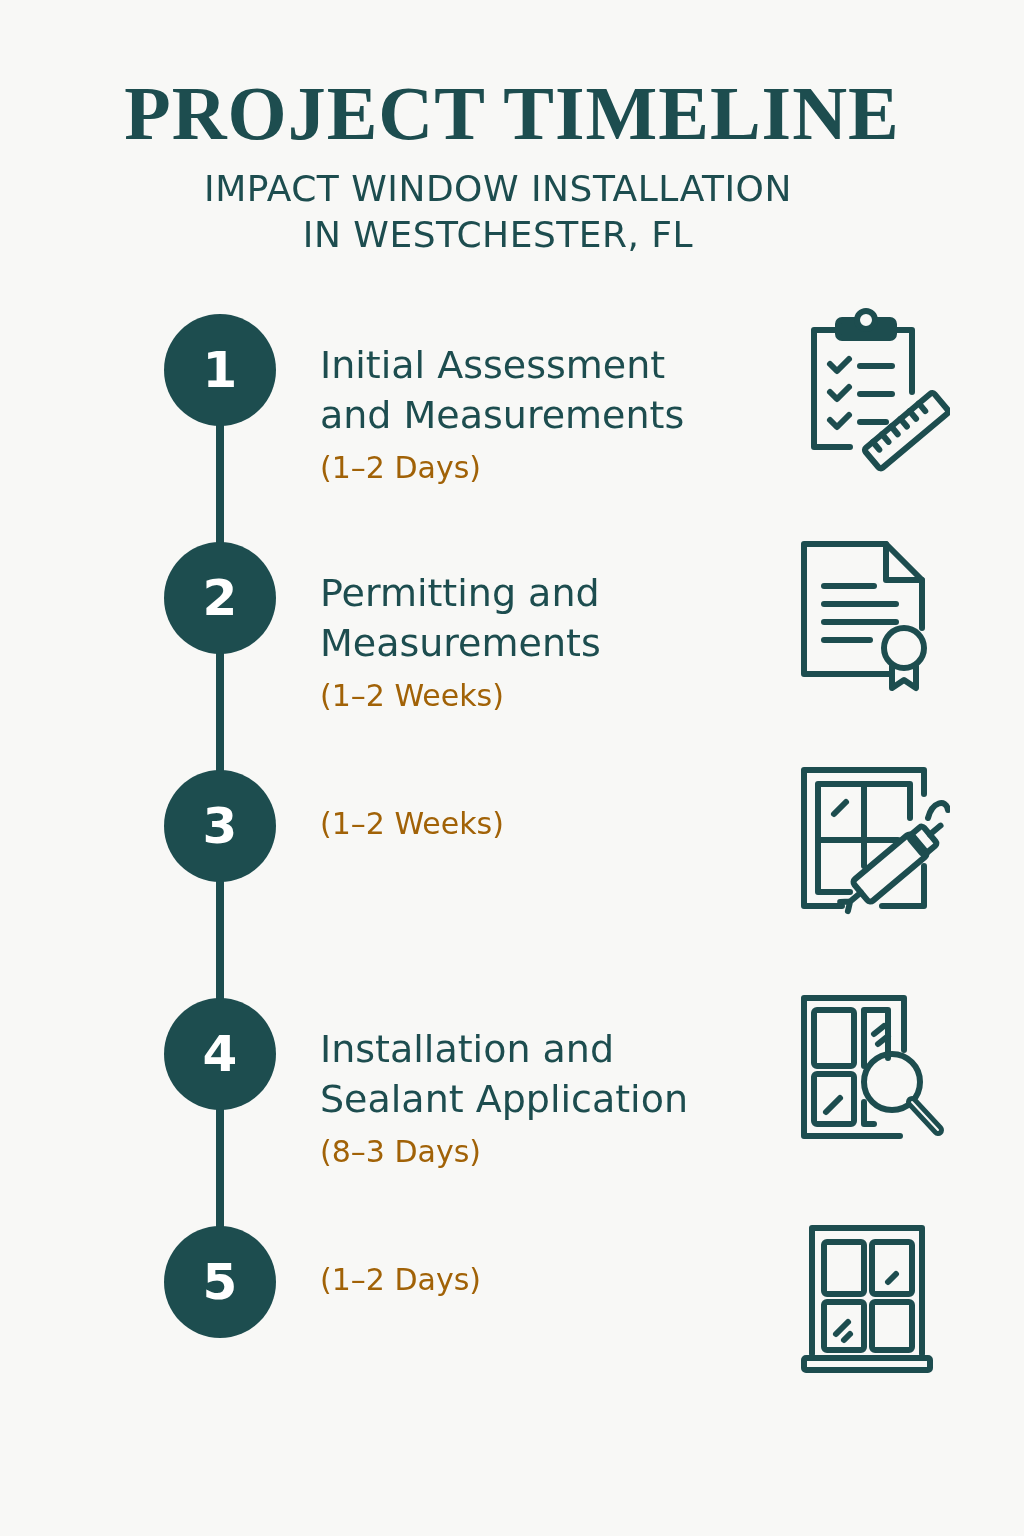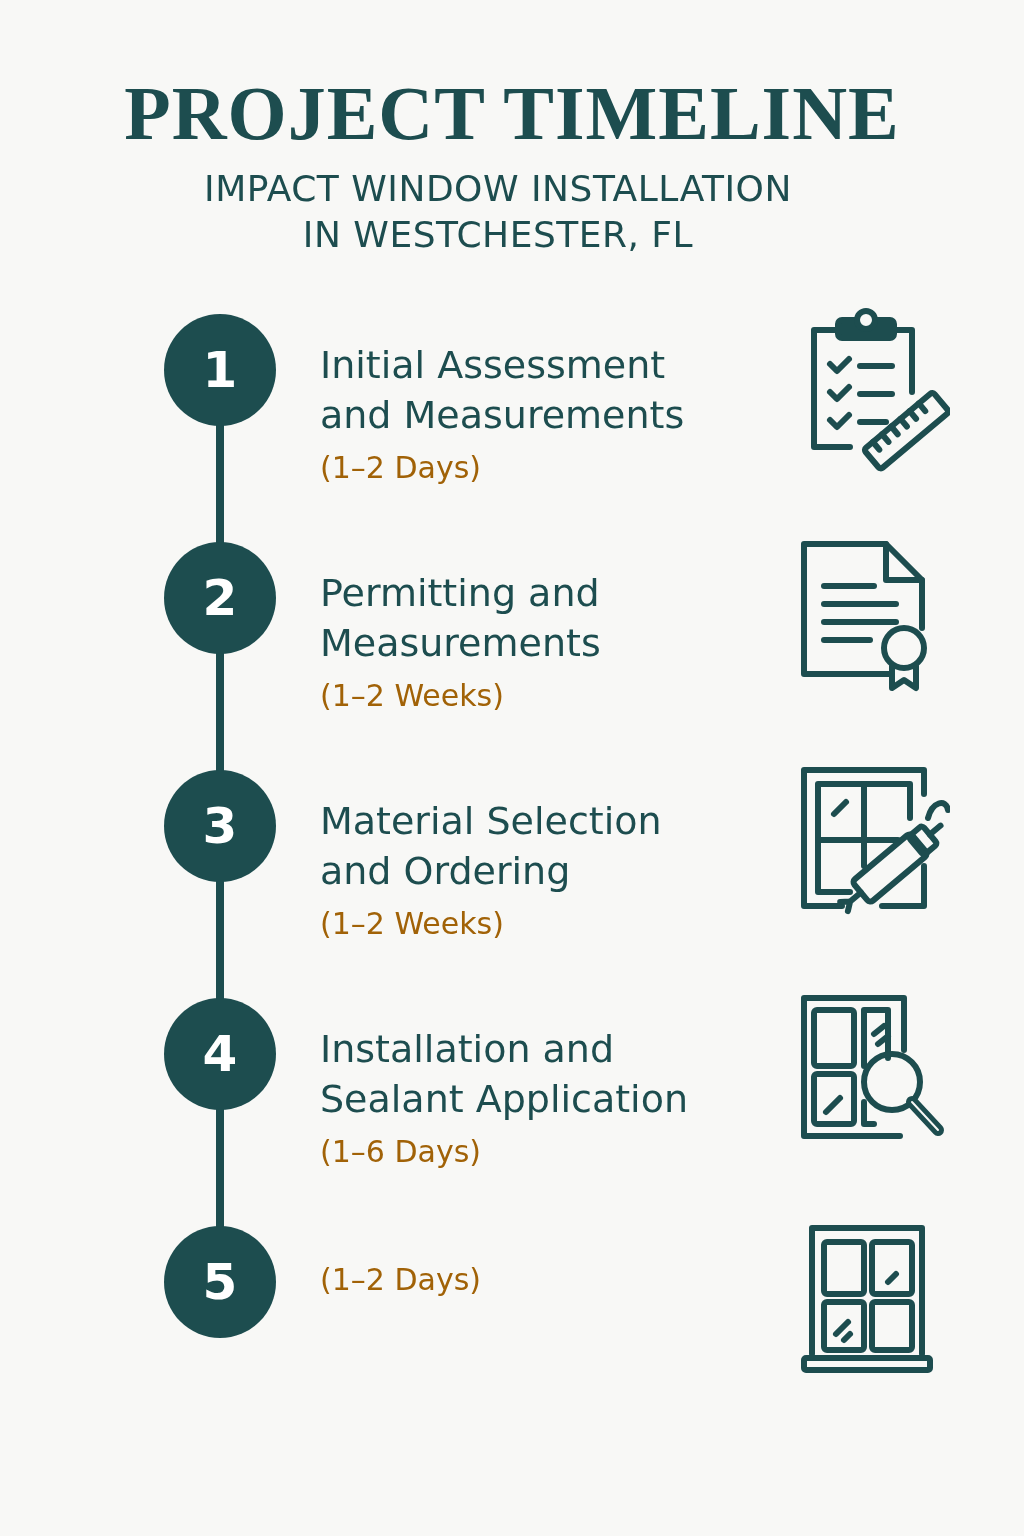--- a/index.html
+++ b/index.html
@@ -124,22 +124,20 @@
       <line x1="34" y1="110" x2="80" y2="110"></line>
       <circle cx="114" cy="118" r="20"></circle>
       <path d="M102 136 V158 L114 150 L126 158 V136"></path>
     </svg>
   </div>
 </div>
 
 <div class="step" style="top:768px;">
   <div class="circle">3</div>
   <div class="text">
-    <div class="heading">Material Selection
-and Ordering</div>
     <div class="duration">(1–2 Weeks)</div>
   </div>
   <div class="icon">
     <svg viewBox="0 0 160 170" fill="none" stroke="#1d4d4f" stroke-width="6" stroke-linecap="round" stroke-linejoin="round">
       <path d="M52 148 H14 V12 H134 V36"></path>
       <path d="M134 108 V148 H92"></path>
       <path d="M60 134 H28 V26 H120 V60"></path>
       <line x1="74" y1="26" x2="74" y2="108"></line>
       <line x1="28" y1="82" x2="108" y2="82"></line>
       <line x1="44" y1="56" x2="56" y2="44"></line>
@@ -152,21 +150,21 @@
       <path d="M138 60 C142 44 156 40 158 52"></path>
     </svg>
   </div>
 </div>
 
 <div class="step" style="top:996px;">
   <div class="circle">4</div>
   <div class="text">
     <div class="heading">Installation and
 Sealant Application</div>
-    <div class="duration">(1–6 Days)</div>
+    <div class="duration">(8–3 Days)</div>
   </div>
   <div class="icon">
     <svg viewBox="0 0 160 170" fill="none" stroke="#1d4d4f" stroke-width="6" stroke-linecap="round" stroke-linejoin="round">
       <path d="M110 150 H14 V12 H114 V64"></path>
       <rect x="24" y="24" width="40" height="56" rx="3"></rect>
       <path d="M98 72 V24 H74 V80"></path>
       <rect x="24" y="88" width="40" height="50" rx="3"></rect>
       <path d="M74 116 V138 H84"></path>
       <line x1="84" y1="48" x2="94" y2="40"></line>
       <line x1="88" y1="58" x2="98" y2="50"></line>

